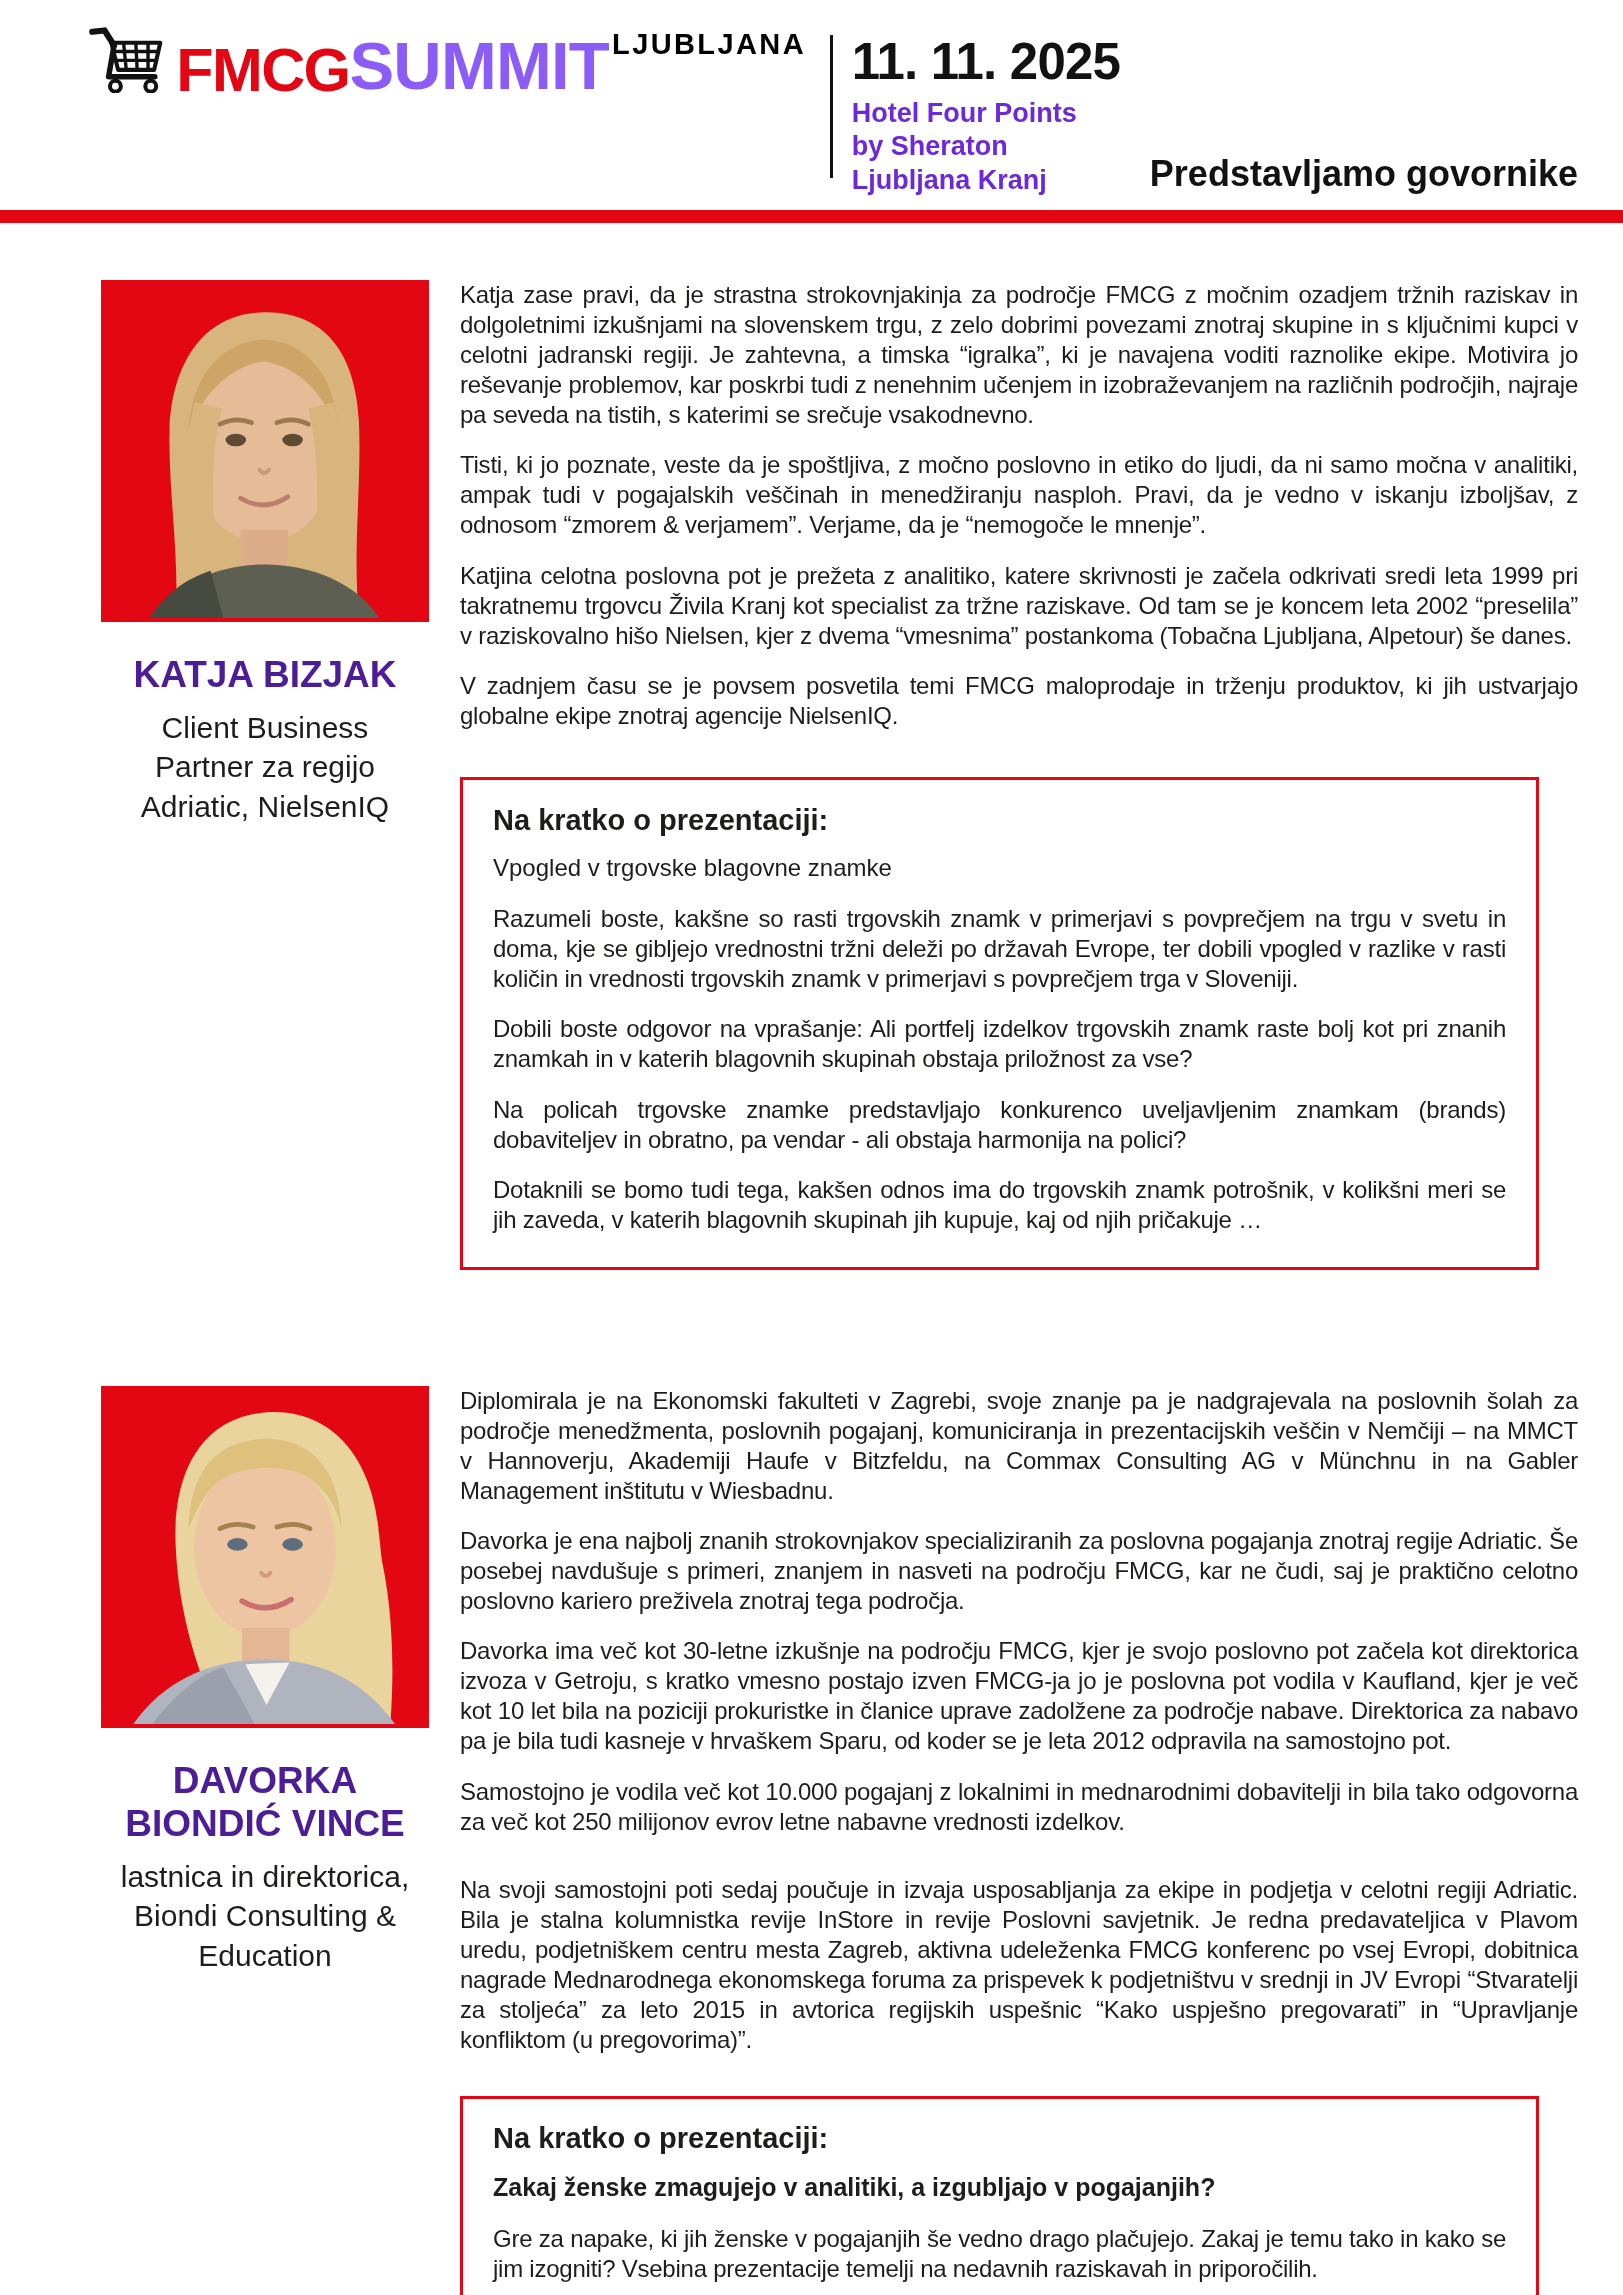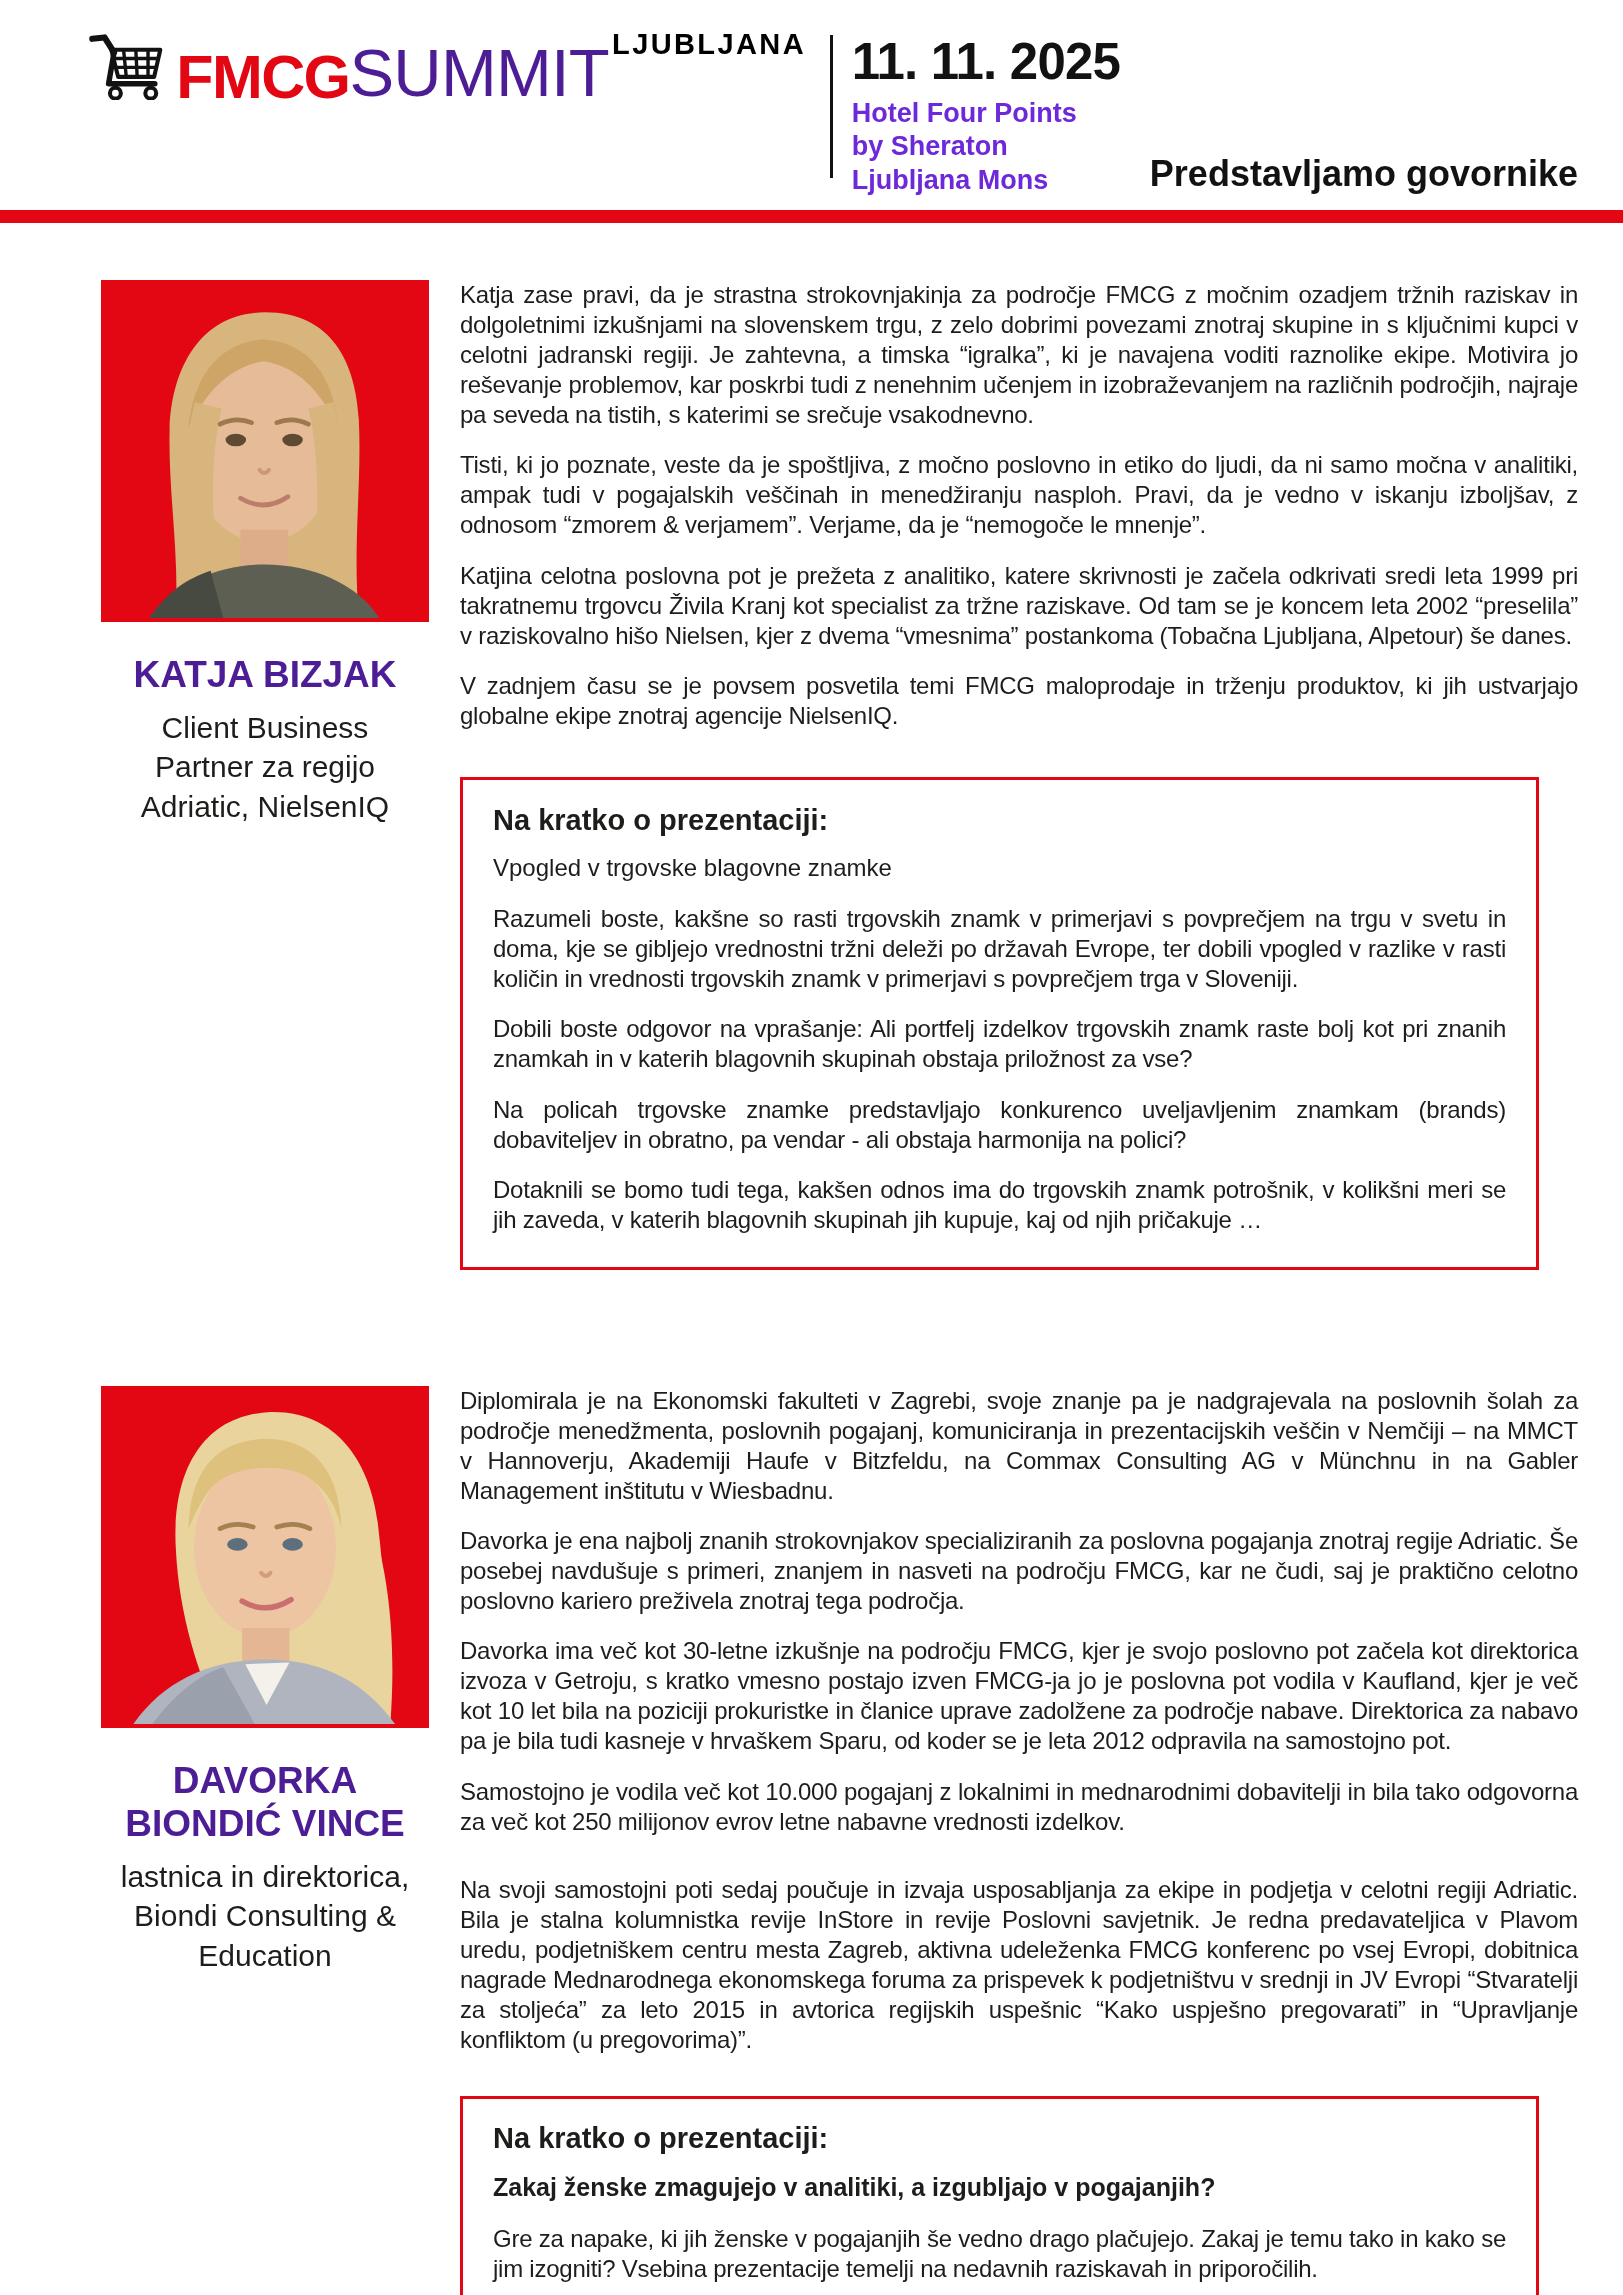--- a/index.html
+++ b/index.html
@@ -20,22 +20,22 @@
     padding: 23.6px 45px 12.6px 88px;
   }
   .logo { display: flex; flex-direction: row; }
   .logo-top { display: flex; align-items: flex-end; gap: 6.3px; }
   .cart-svg { width: 82px; height: 68px; margin-bottom: 4.7px; }
   .logo-fmcg {
     font-size: 61px; font-weight: bold; color: #e30613;
     letter-spacing: -1.6px; line-height: 0.88;
   }
   .logo-summit {
-    font-size: 67px; font-weight: normal; color: #4c1d95;
-    letter-spacing: -0.8px; line-height: 0.95; margin-top: 17px;
+    font-size: 67px; font-weight: bold; color: #8b5cf6;
+    letter-spacing: -0.8px; line-height: 0.95; margin-top: 10px;
   }
   .logo-city {
     font-size: 29px; font-weight: bold; color: #000000;
     letter-spacing: 2.4px; margin-top: 4px; padding-left: 3.1px;
   }
   .header-divider {
     width: 3.1px; height: 143px; background: #121212;
     margin: 11px 19px 0 23.6px; flex: 0 0 auto;
   }
   .date-block { text-align: left; margin-top: 12.6px; }
@@ -115,21 +115,21 @@
       <div class="logo-city">LJUBLJANA</div>
     </div>
 
     <div class="header-divider"></div>
 
     <div class="date-block">
       <div class="event-date">11. 11. 2025</div>
       <div class="venue">
         <div>Hotel Four Points</div>
         <div>by Sheraton</div>
-        <div>Ljubljana Mons</div>
+        <div>Ljubljana Kranj</div>
       </div>
     </div>
 
     <div class="page-title">Predstavljamo govornike</div>
   </div>
 
   <div class="red-rule"></div>
 
   <div class="main">
 

